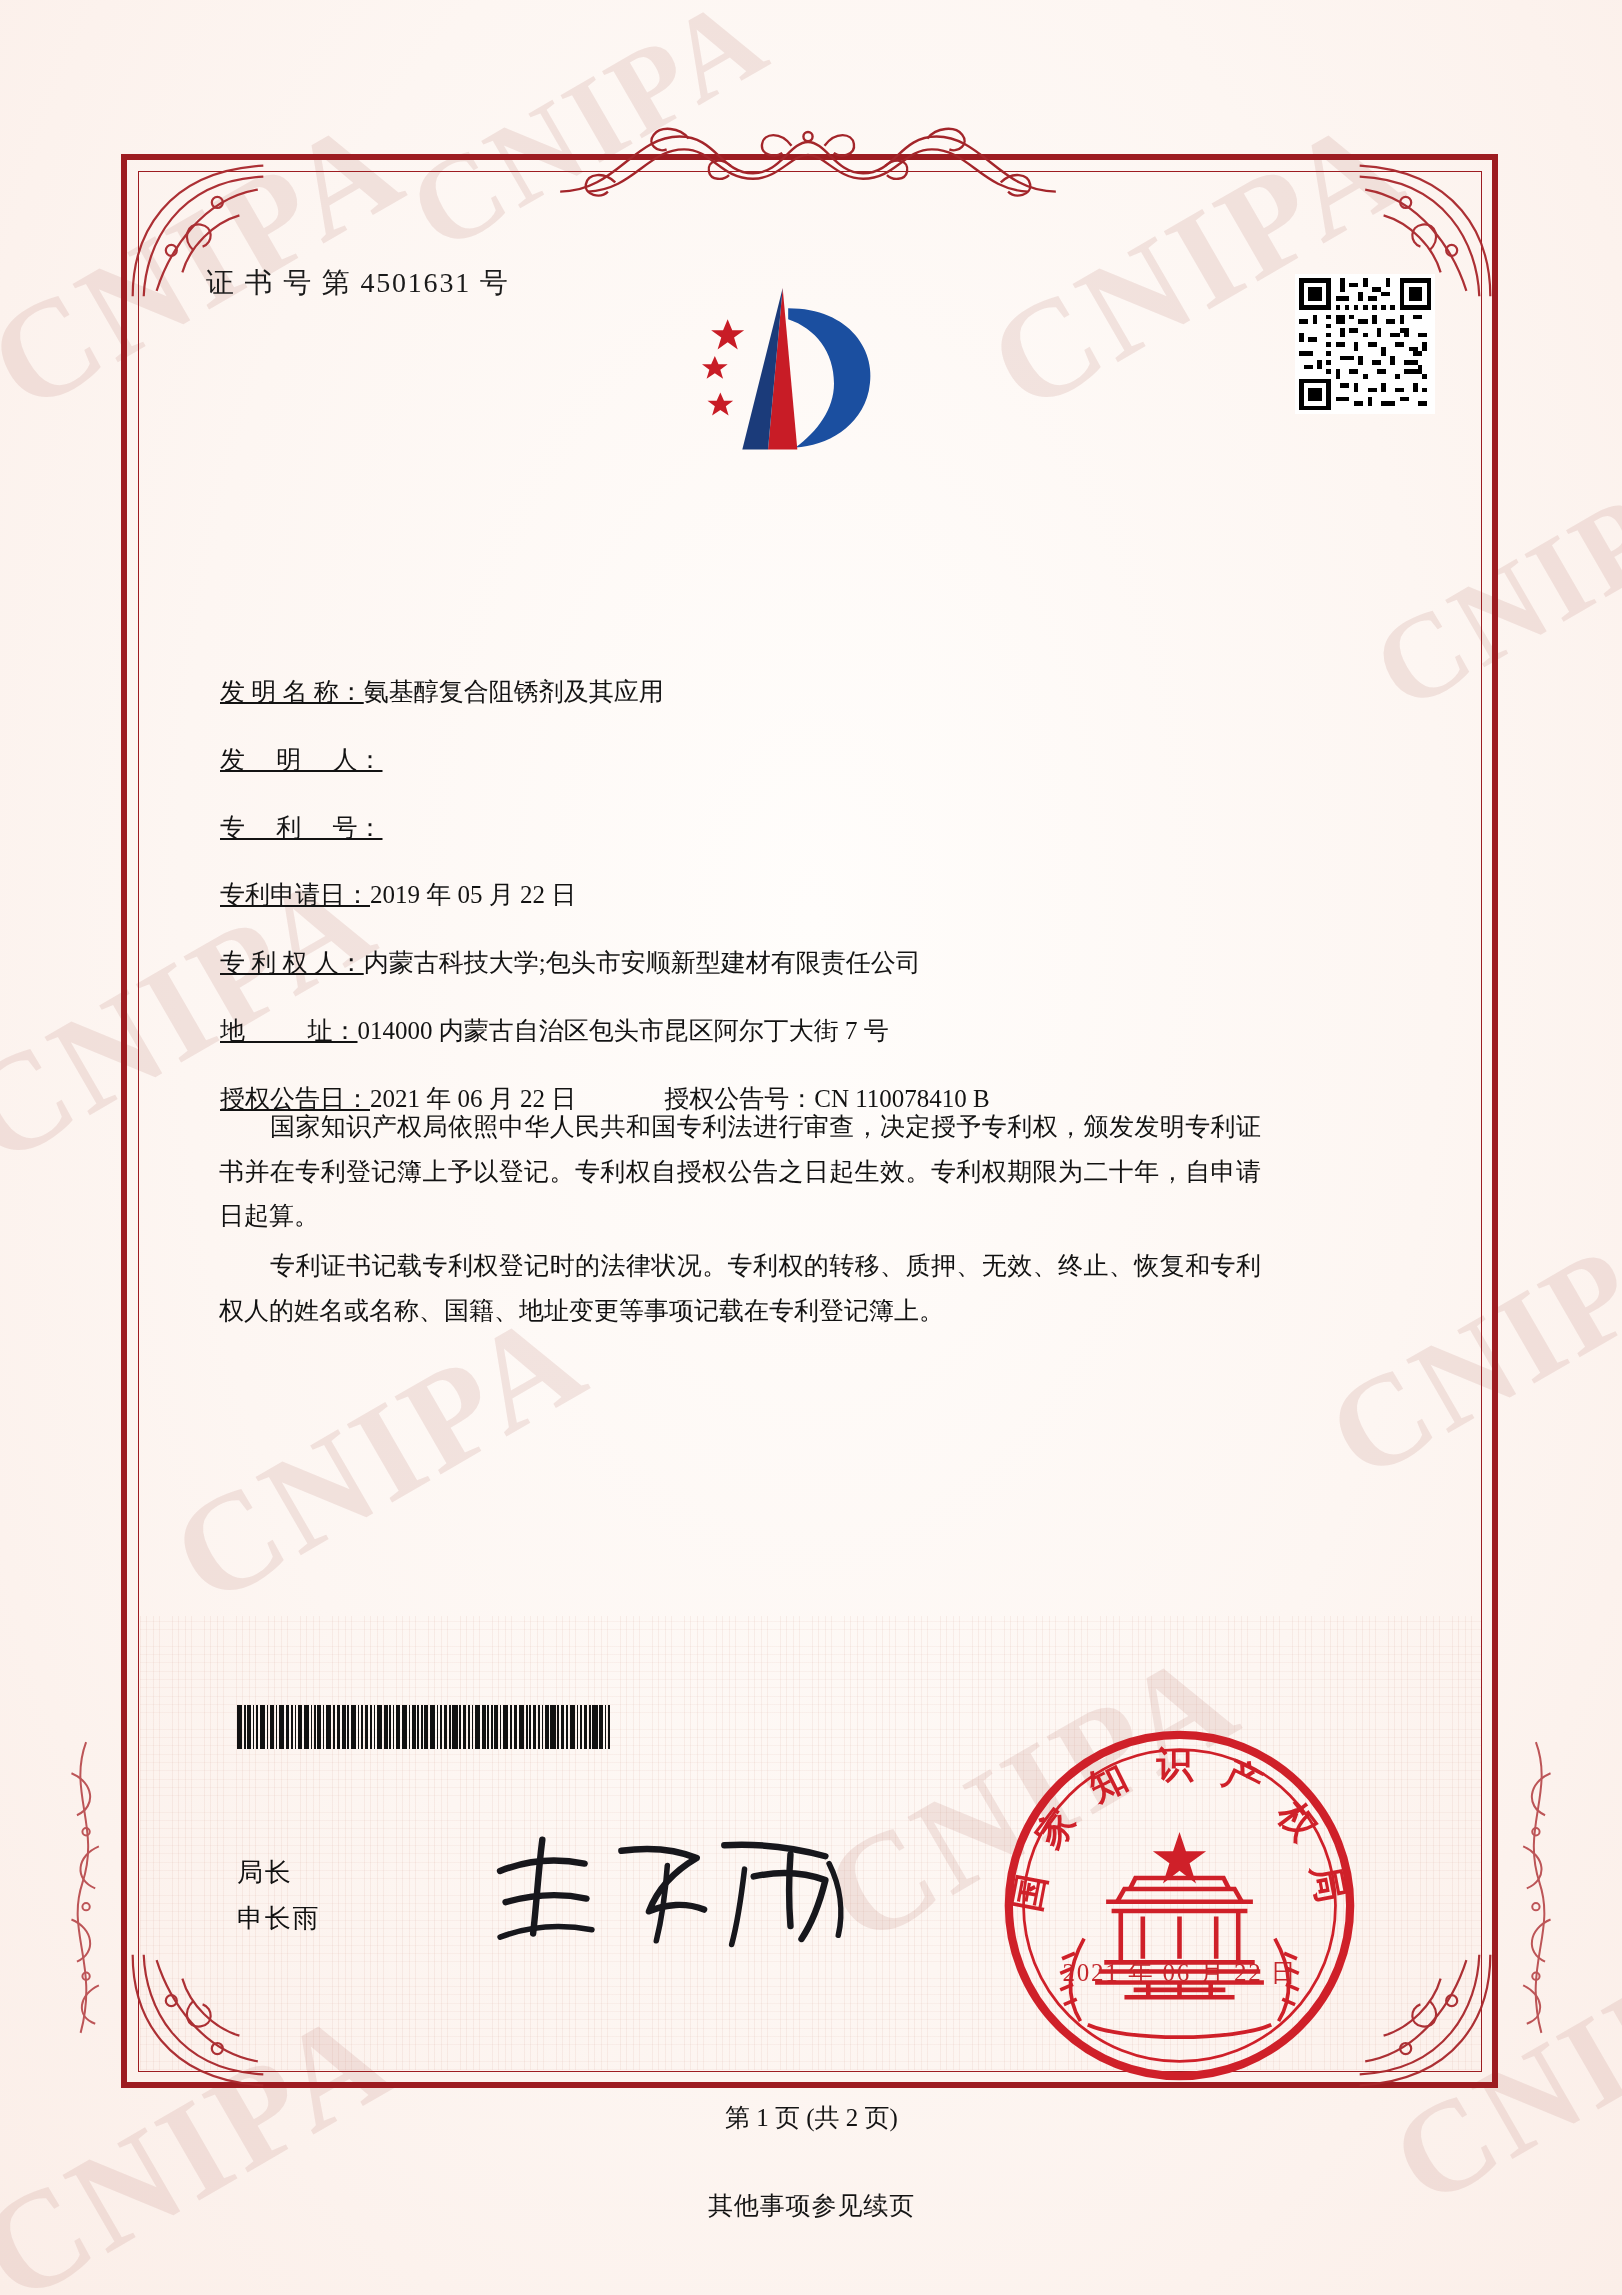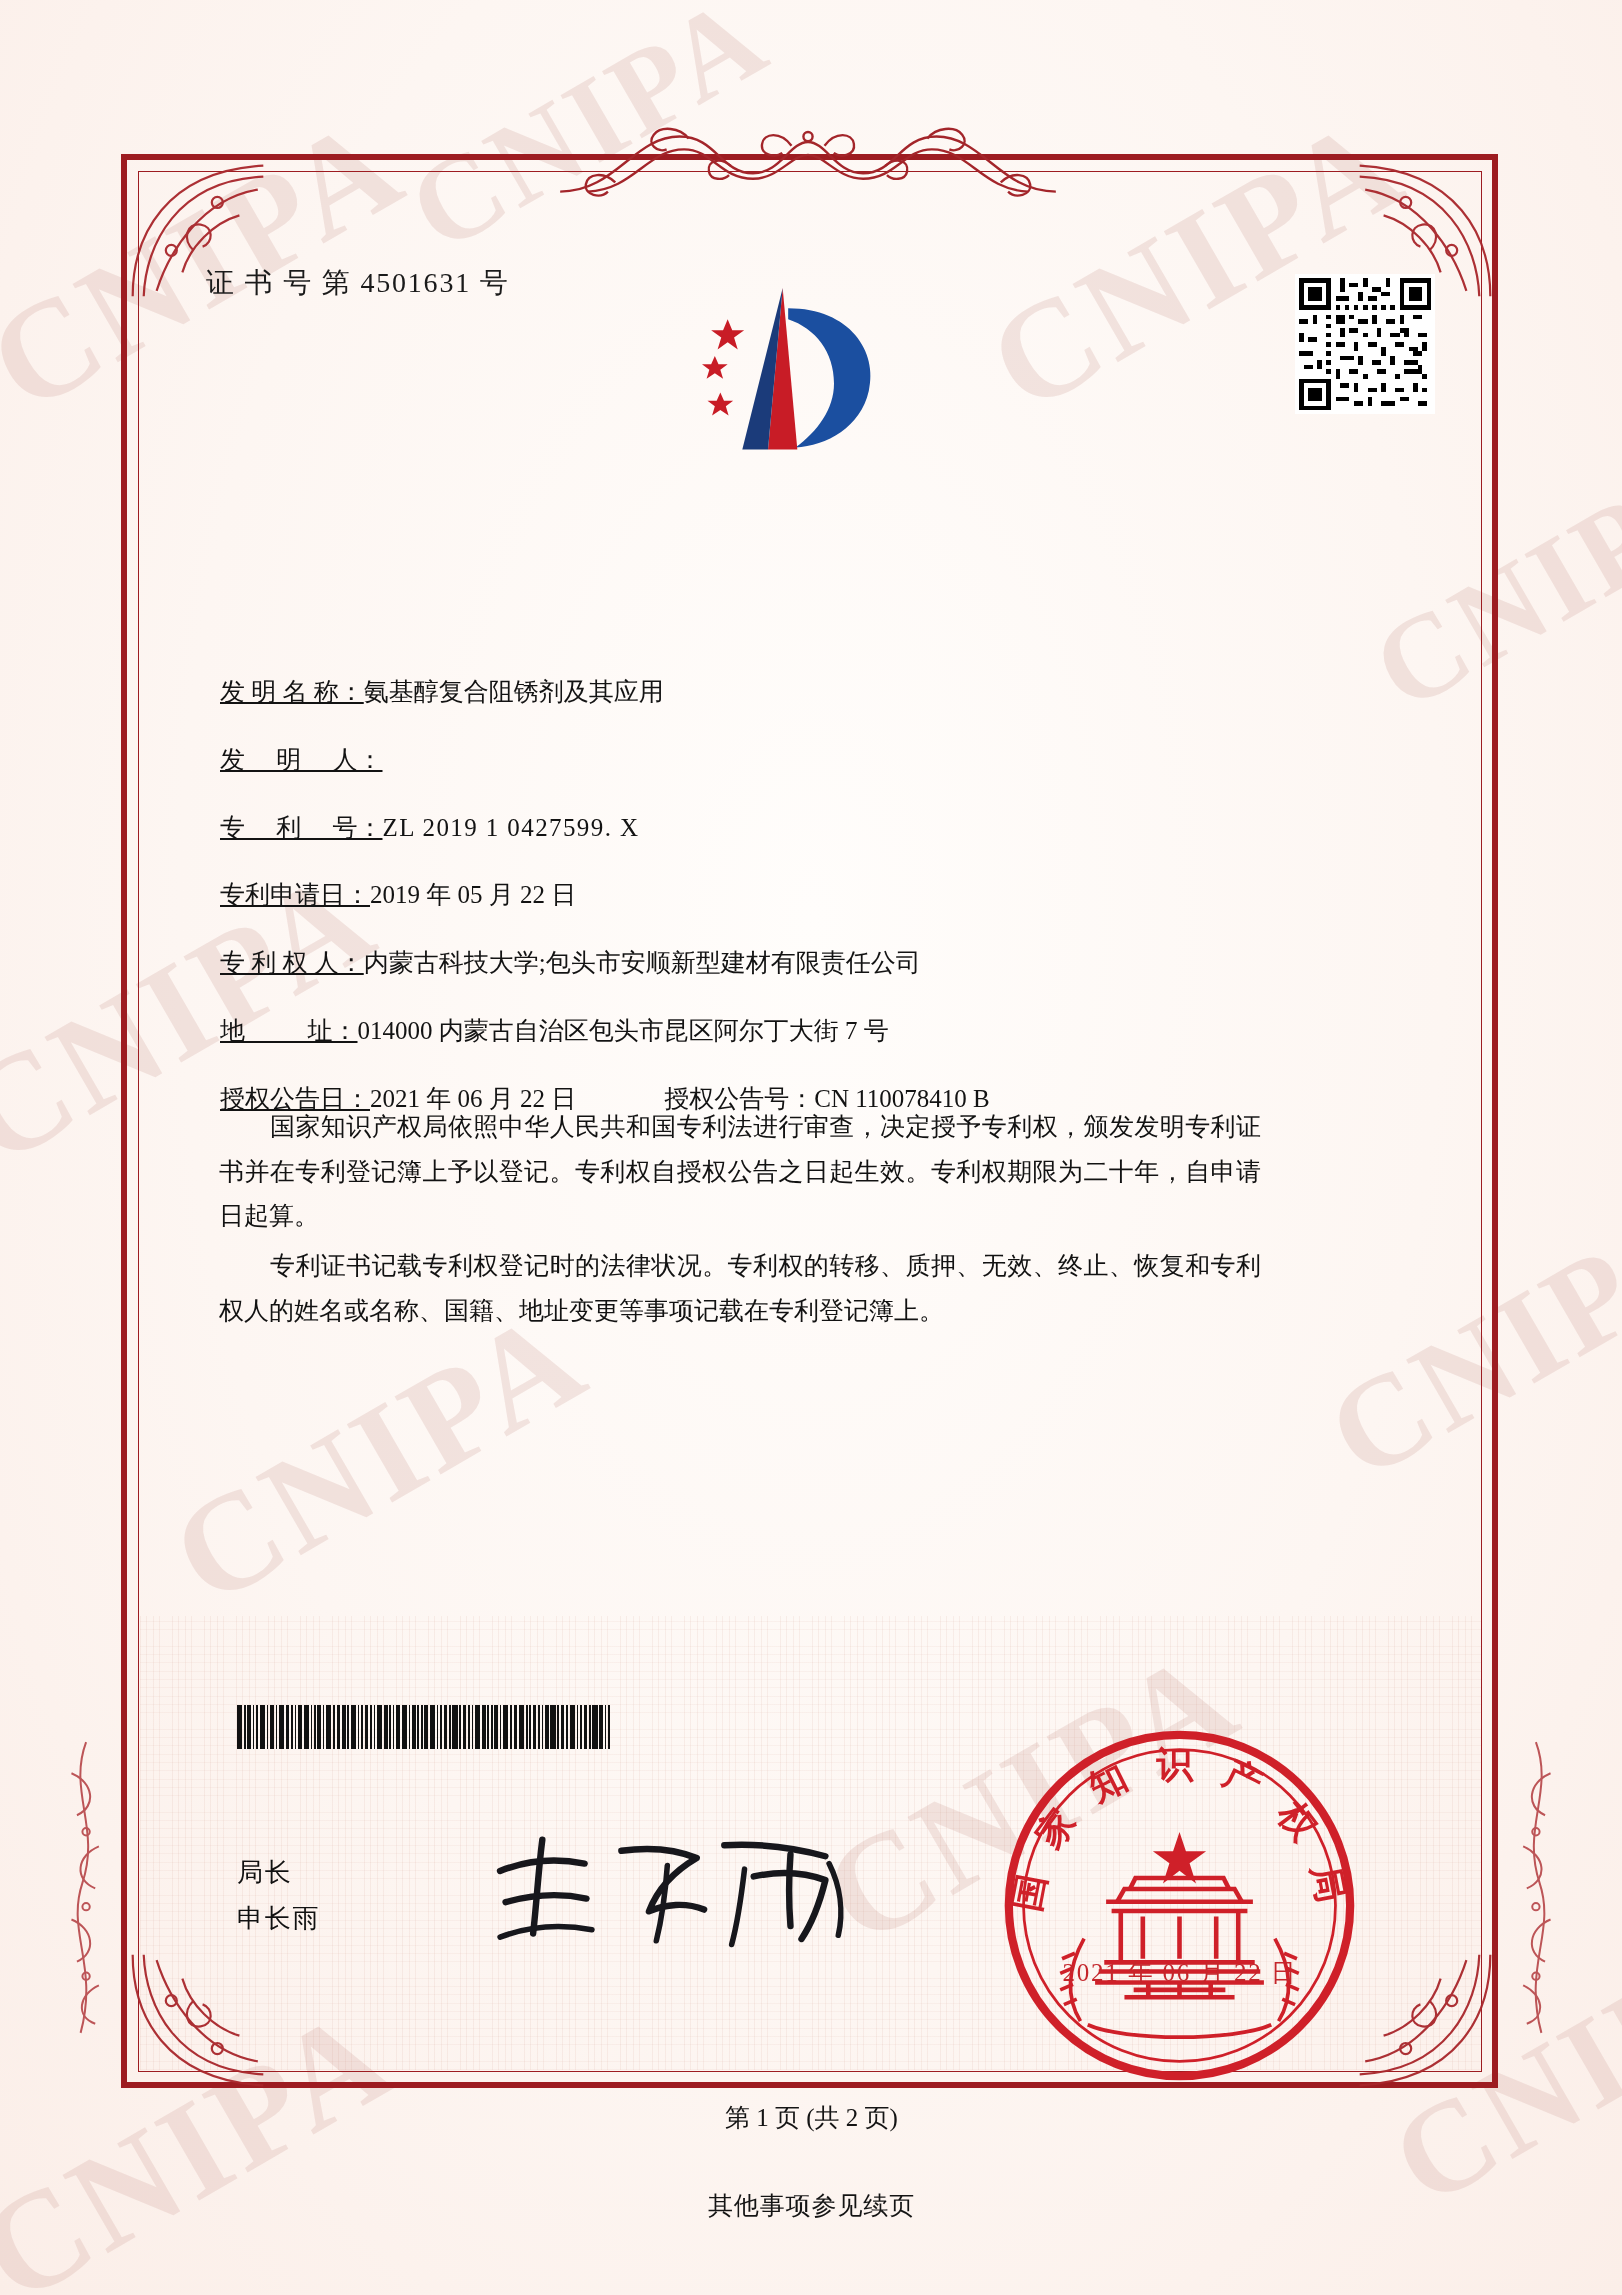--- a/index.html
+++ b/index.html
@@ -435,21 +435,20 @@
   <div class="fields">
     <div class="row">
       <span class="label">发 明 名 称：</span>
       <span class="value">氨基醇复合阻锈剂及其应用</span>
     </div>
     <div class="row">
       <span class="label">发     明     人：</span>
     </div>
     <div class="row">
       <span class="label">专     利     号：</span>
-      <span class="value mono-sp">ZL 2019 1 0427599. X</span>
     </div>
     <div class="row">
       <span class="label">专利申请日：</span>
       <span class="value">2019 年 05 月 22 日</span>
     </div>
     <div class="row">
       <span class="label">专 利 权 人：</span>
       <span class="value">内蒙古科技大学;包头市安顺新型建材有限责任公司</span>
     </div>
     <div class="row">

